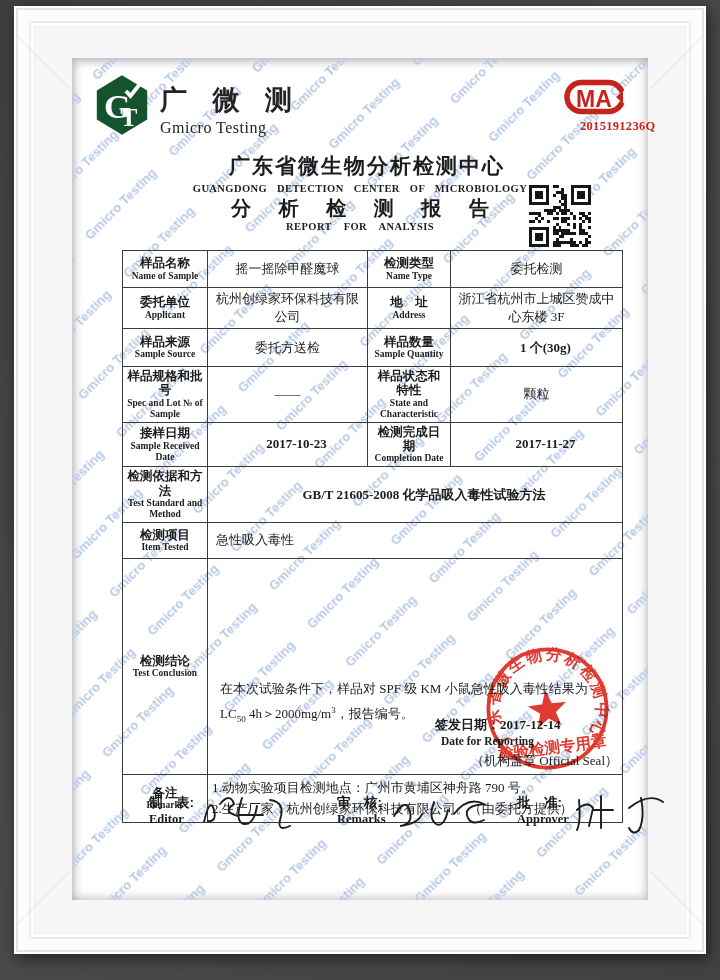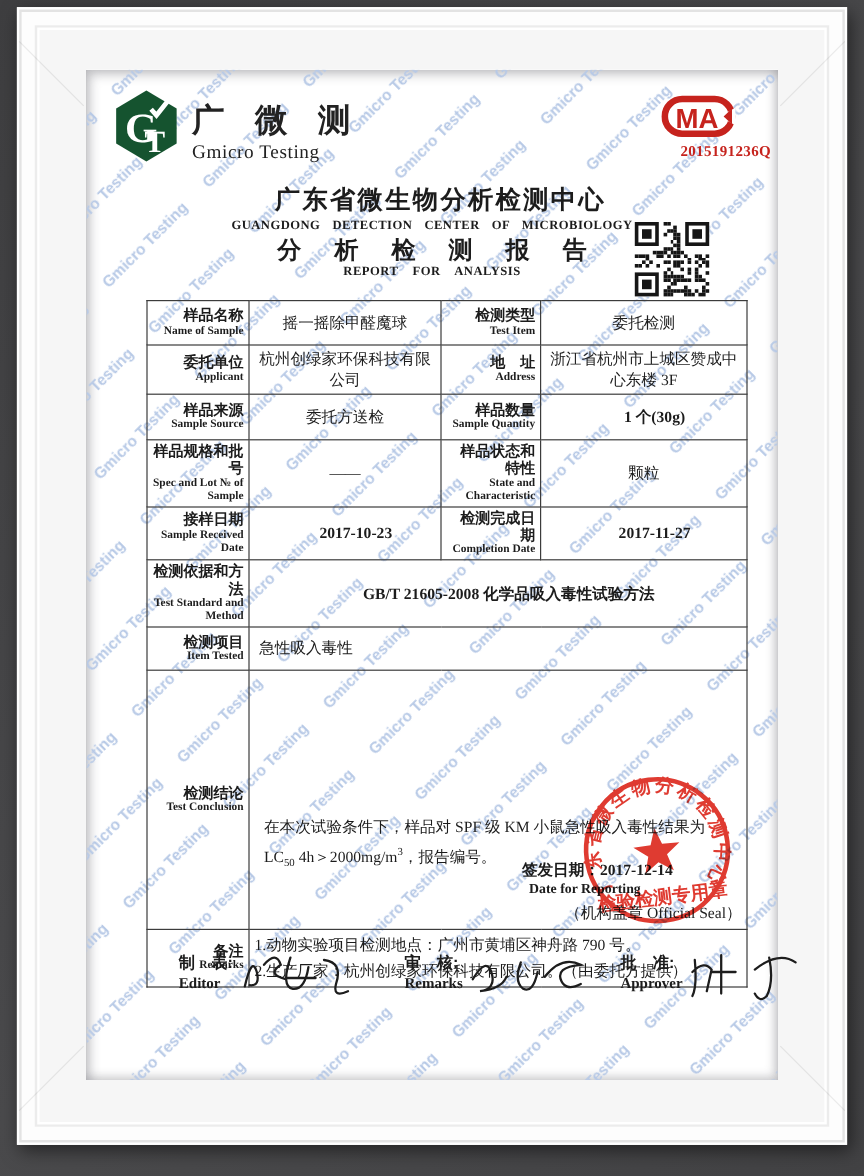--- a/index.html
+++ b/index.html
@@ -23,42 +23,42 @@
   .paper { position:absolute; left:58px; top:52px; width:576px; height:842px; background:#ffffff;
            box-shadow: inset 3px 4px 9px rgba(60,60,70,.30), inset -3px -3px 8px rgba(60,60,70,.22);
            color:#1c1c1c; }
   .wm { position:absolute; inset:0; width:100%; height:100%; }
 
   
   .logo { position:absolute; left:22px; top:16px; width:56px; height:62px; }
   .brand { position:absolute; left:88px; top:24px; }
   .brand-zh { font-family:"Liberation Sans",sans-serif; font-weight:bold; font-size:27px; letter-spacing:9px; color:#222; }
   .brand-en { font-size:16px; color:#222; margin-top:1px; letter-spacing:.5px; }
-  .cma { position:absolute; right:27px; top:20px; width:78px; text-align:right; color:#c6231d; }
+  .cma { position:absolute; right:14px; top:20px; width:78px; text-align:right; color:#c6231d; }
   .cma svg { width:62px; height:38px; display:block; margin:0 auto; }
   .cma-num { font-size:12.5px; font-weight:bold; margin-top:3px; letter-spacing:.3px;margin-left:24px; }
 
   .t-center { position:absolute; left:0; width:100%; text-align:center; }
   .center-zh { top:94px;  font-family:"Liberation Sans",sans-serif; font-weight:bold; font-size:21px; letter-spacing:2px; padding-left:14px; }
   .center-en { top:125px; font-weight:bold; font-size:10.5px; word-spacing:7px; letter-spacing:.4px; }
   .report-zh { top:137px; font-family:"Liberation Sans",sans-serif; font-weight:bold; font-size:20px; letter-spacing:11px; padding-left:11px; }
   .report-en { top:163px; font-weight:bold; font-size:10.5px; word-spacing:9px; letter-spacing:.4px; }
 
   .qr { position:absolute; left:457px; top:127px; width:62px; height:62px; background:#fff; }
   .qr i { position:absolute; background:#161616; }
   .qr .f { position:absolute; width:20px; height:20px; border:3px solid #161616; background:#fff; }
   .qr .f::after { content:""; position:absolute; left:3px; top:3px; width:8px; height:8px; background:#161616; }
   .f-tl { left:0; top:0; } .f-tr { right:0; top:0; } .f-bl { left:0; bottom:0; }
 
   .repno { position:absolute; left:50px; top:174px; font-size:13px; font-weight:bold; letter-spacing:.2px; }
 
   
   table.rep { position:absolute; left:50px; top:192px; width:500px; border-collapse:collapse; table-layout:fixed; }
   table.rep td { border:1px solid #3c3c3c; vertical-align:middle; padding:2px 4px; }
-  .lbl { text-align:right; line-height:1.15; }
+  .lbl { text-align:center; line-height:1.15; }
   .lbl .zh { font-family:"Liberation Sans",sans-serif; font-weight:bold; font-size:12.5px; display:block; }
   .lbl .en { font-weight:bold; font-size:9.5px; display:block; }
   .val { text-align:center; font-size:13px; }
   .val.bold { font-weight:bold;padding-left:22px; }
   .val.left { text-align:left; padding-left:8px; }
   .concl-cell { position:relative; vertical-align:top; }
   .concl-text { padding:72px 10px 0 8px; font-size:13px; line-height:1.95; text-align:left; }
   .concl-text sub { font-size:9px; } .concl-text sup { font-size:9px; }
   .signoff { position:absolute; right:4px; bottom:4px; font-size:13px; line-height:1.35; text-align:left; }
   .signoff .d1 { font-weight:bold; }
@@ -256,21 +256,21 @@
           </colgroup>
         <tbody>
             <tr style="height:37px">
           <td class="lbl">
             <span class="zh">样品名称</span>
             <span class="en">Name of Sample</span>
               </td>
           <td class="val">摇一摇除甲醛魔球</td>
           <td class="lbl">
             <span class="zh">检测类型</span>
-            <span class="en">Test Item</span>
+            <span class="en">Name Type</span>
               </td>
           <td class="val">委托检测</td>
         </tr>
         <tr style="height:36px">
           <td class="lbl">
             <span class="zh">委托单位</span>
             <span class="en">Applicant</span>
               </td>
           <td class="val">杭州创绿家环保科技有限公司</td>
           <td class="lbl">

